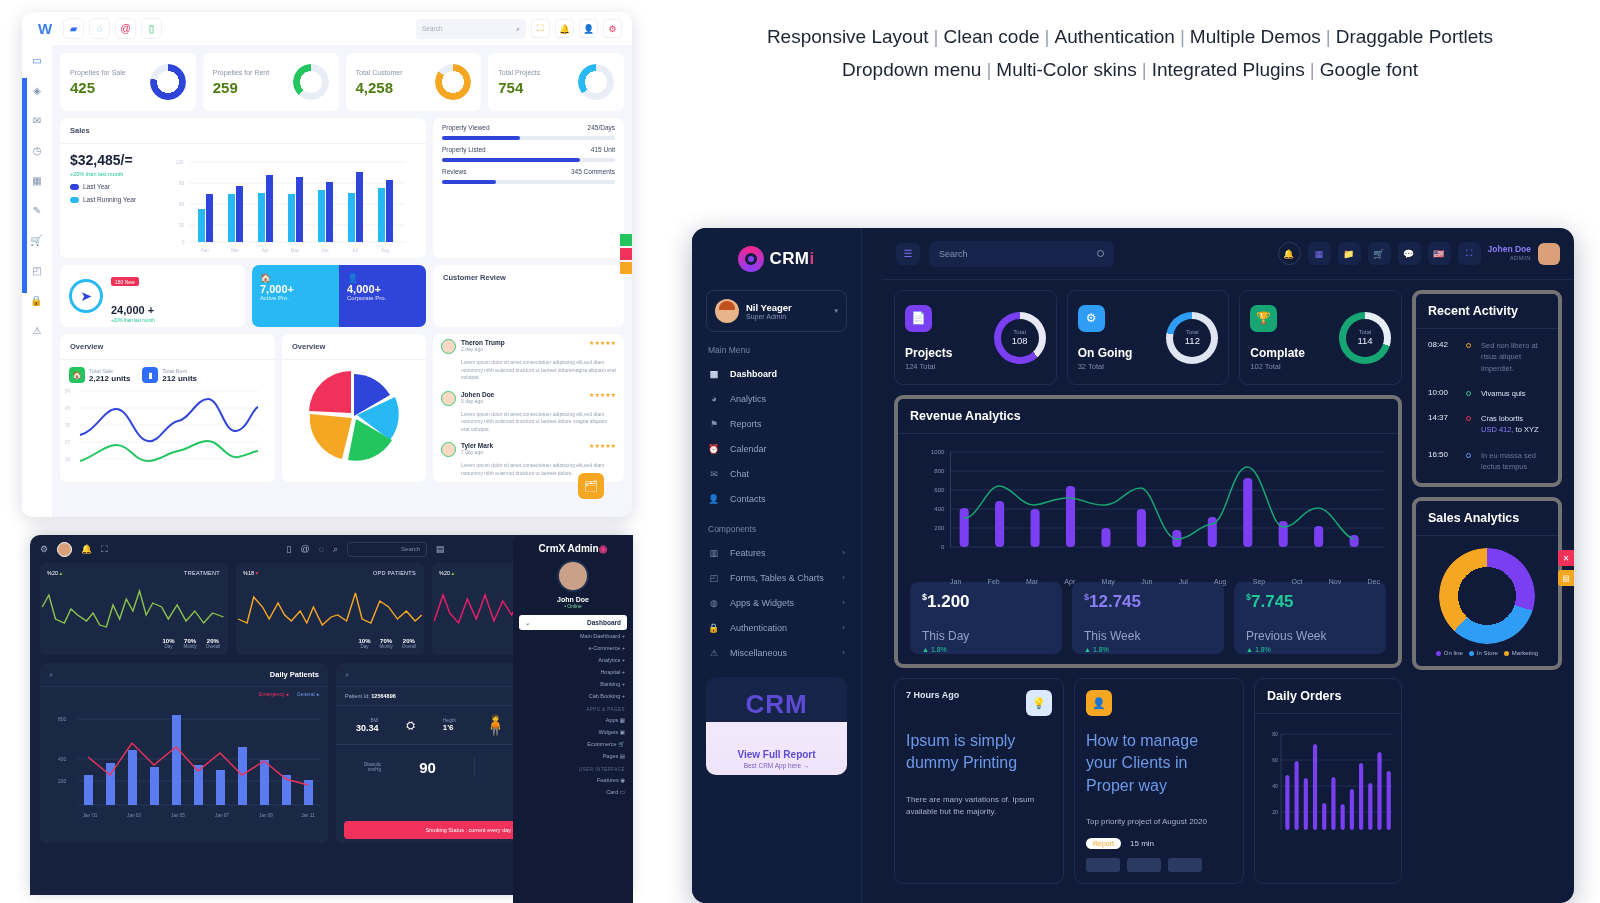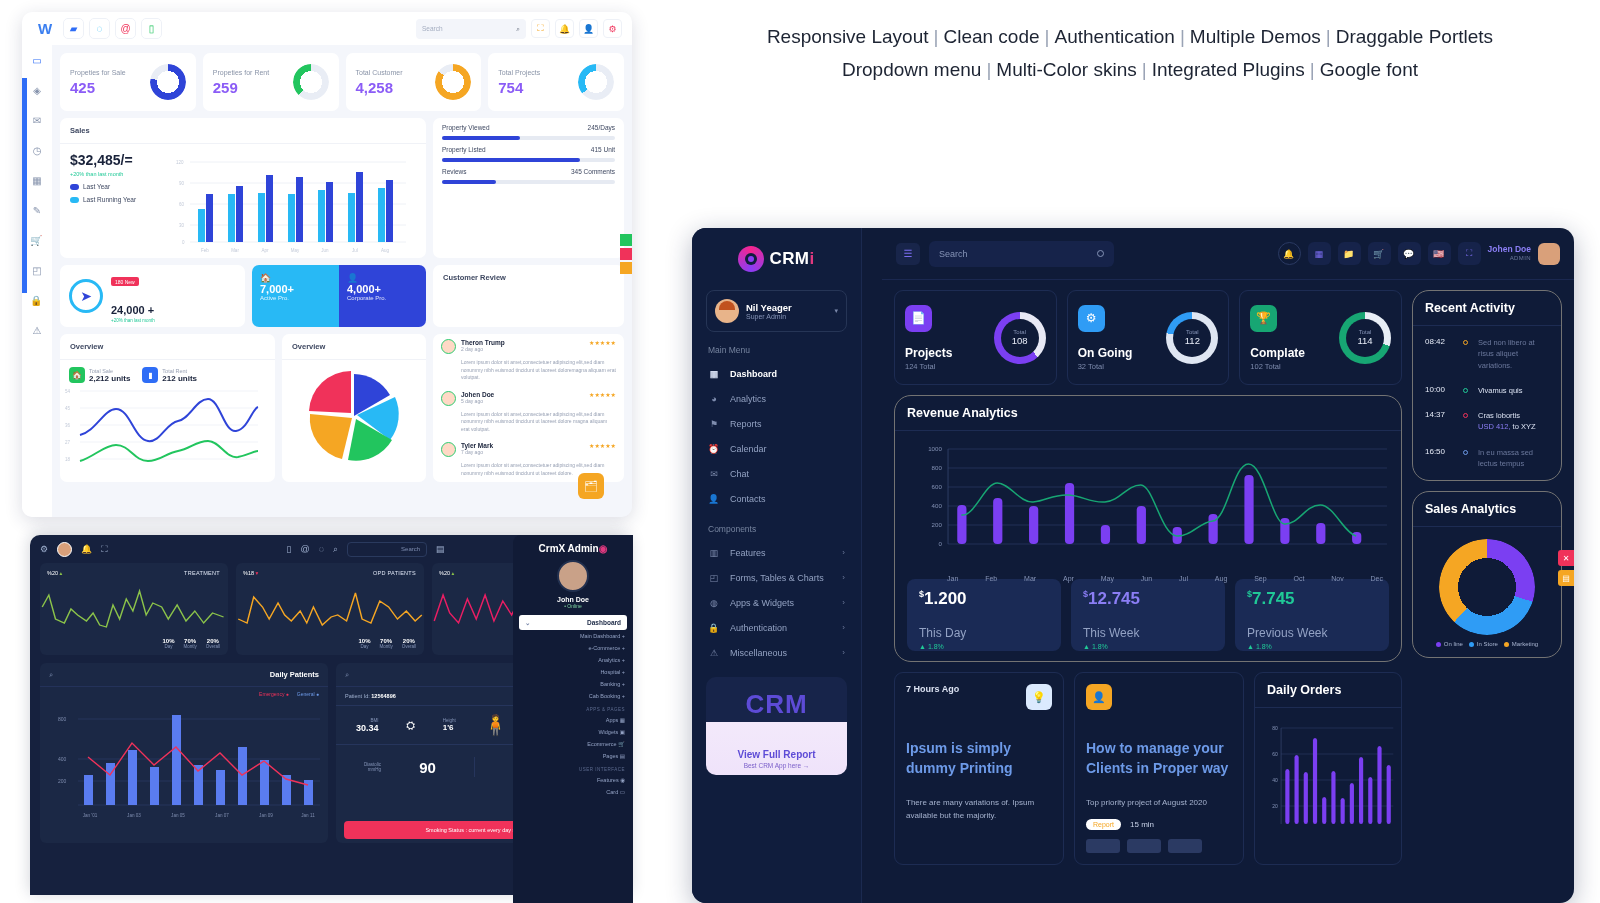--- a/index.html
+++ b/index.html
@@ -31,21 +31,21 @@
   .wd-search { margin-left:auto; width:110px; height:20px; background:#f3f5fa; border-radius:4px;
                display:flex; align-items:center; padding:0 6px; font-size:6.5px; color:#a4adc0; }
   .wd-ti { width:19px; height:19px; border-radius:4px; border:1px solid #eef1f7; margin-left:5px;
            display:flex; align-items:center; justify-content:center; font-size:9px; }
 
   .wd-body { position:absolute; left:30px; top:33px; right:0; bottom:0; padding:8px 8px 0 8px; }
   .kpi-row { display:flex; gap:7px; }
   .kpi { flex:1; background:#fff; border-radius:7px; padding:9px 10px; display:flex;
          align-items:center; justify-content:space-between; height:58px; }
   .kpi-lab { font-size:7px; color:#8a94a8; margin-bottom:3px; }
-  .kpi-val { font-size:15px; font-weight:700; color:#8b5cf6; }
+  .kpi-val { font-size:15px; font-weight:700; color:#4d7c0f; }
   .ring { width:36px; height:36px; border-radius:50%; }
 
   .mid-row { display:flex; gap:7px; margin-top:7px; }
   .card { background:#fff; border-radius:7px; }
   .card-t { font-size:7.5px; color:#3d4760; font-weight:600; padding:8px 10px;
             border-bottom:1px solid #f0f2f7; }
   .sales-card { width:366px; height:140px; }
   .sales-in { display:flex; padding:8px 10px 0 10px; }
   .sales-amt { font-size:14px; font-weight:700; color:#19223a; }
   .sales-sub { font-size:5.5px; color:#20c997; margin-top:3px; }
@@ -199,21 +199,21 @@
            justify-content:center; color:#fff; font-size:12px; }
   .st-n { font-size:12px; font-weight:700; color:#fff; margin-top:14px; }
   .st-s { font-size:7.5px; color:#7e8cae; margin-top:2px; }
   .st-d { width:52px; height:52px; border-radius:50%; display:flex; align-items:center;
           justify-content:center; flex:none; }
   .st-d-in { width:38px; height:38px; border-radius:50%; background:#0f1b38; display:flex;
              flex-direction:column; align-items:center; justify-content:center; }
   .st-dl { font-size:6px; color:#8593b6; }
   .st-dv { font-size:9.5px; color:#e8edf8; }
 
-  .panel { border:1px solid #737373; border-radius:17px; margin-top:10px; }
+  .panel { border:4px solid #737373; border-radius:9px; margin-top:10px; }
   .panel-h { padding:10px 12px; font-size:12.5px; color:#fff; font-weight:700;
              border-bottom:1px solid #1d2c53; }
   .panel-b { padding:10px 12px; }
 
   .chart-wrap { position:relative; height:128px; }
   .money3 { display:flex; gap:10px; margin-top:10px; }
   .mcard { flex:1; background:#1a2a55; border-radius:8px; padding:10px 12px; height:72px; }
   .m-v { font-size:17px; font-weight:700; }
   .m-v sup { font-size:9px; vertical-align:super; }
   .m-l { font-size:12px; color:#93a2c4; margin-top:17px; }
@@ -227,21 +227,21 @@
 
   .donut-leg { display:flex; flex-wrap:wrap; justify-content:center; gap:6px; margin-top:6px; }
   .dl { display:flex; align-items:center; gap:3px; font-size:6px; color:#aab6d2; }
   .dl-d { width:5px; height:5px; border-radius:50%; }
 
   .bot3 { display:flex; gap:10px; margin-top:10px; }
   .bc { flex:1; border:1px solid #1d2c53; border-radius:9px; padding:11px; min-height:170px; }
   .bc-tm { font-size:9px; color:#dbe2f2; font-weight:700; }
   .bc-ic { width:26px; height:26px; border-radius:6px; display:flex; align-items:center;
            justify-content:center; font-size:11px; }
-  .bc-h { font-size:14px; color:#6d9ae8; font-weight:700; line-height:1.4; margin-top:29px; }
+  .bc-h { font-size:16px; color:#6d9ae8; font-weight:400; line-height:1.4; margin-top:14px; }
   .bc-p { font-size:8px; color:#a5b2ce; line-height:1.55; margin-top:19px; }
   .rep-badge { background:#fff; color:#f5a623; font-size:7px; padding:2px 7px; border-radius:8px; }
 
   
   .float-ic { position:absolute; right:0; width:16px; height:16px; border-radius:3px 0 0 3px;
               display:flex; align-items:center; justify-content:center; font-size:8px; color:#fff; }
 </style>
 </head>
 <body>
 
@@ -1028,21 +1028,21 @@
 
         <div class="col-side">
           <div class="panel" style="margin-top:0">
             <div class="panel-h">Recent Activity</div>
             <div style="padding:4px 2px">
               <div class="act-row">
                 <div class="act-t">08:42</div>
                 <div class="act-line">
                     <div class="act-dot" style="border-color:#f5a623"></div>
                   </div>
-                <div class="act-x" style="color:#6b789c">Sed non libero at risus aliquet variations.</div>
+                <div class="act-x" style="color:#6b789c">Sed non libero at risus aliquet imperdiet.</div>
               </div>
               <div class="act-row">
                 <div class="act-t">10:00</div>
                 <div class="act-line">
                     <div class="act-dot" style="border-color:#20c997"></div>
                   </div>
                 <div class="act-x" style="color:#dbe2f2">Vivamus quis</div>
               </div>
               <div class="act-row">
                 <div class="act-t">14:37</div>

